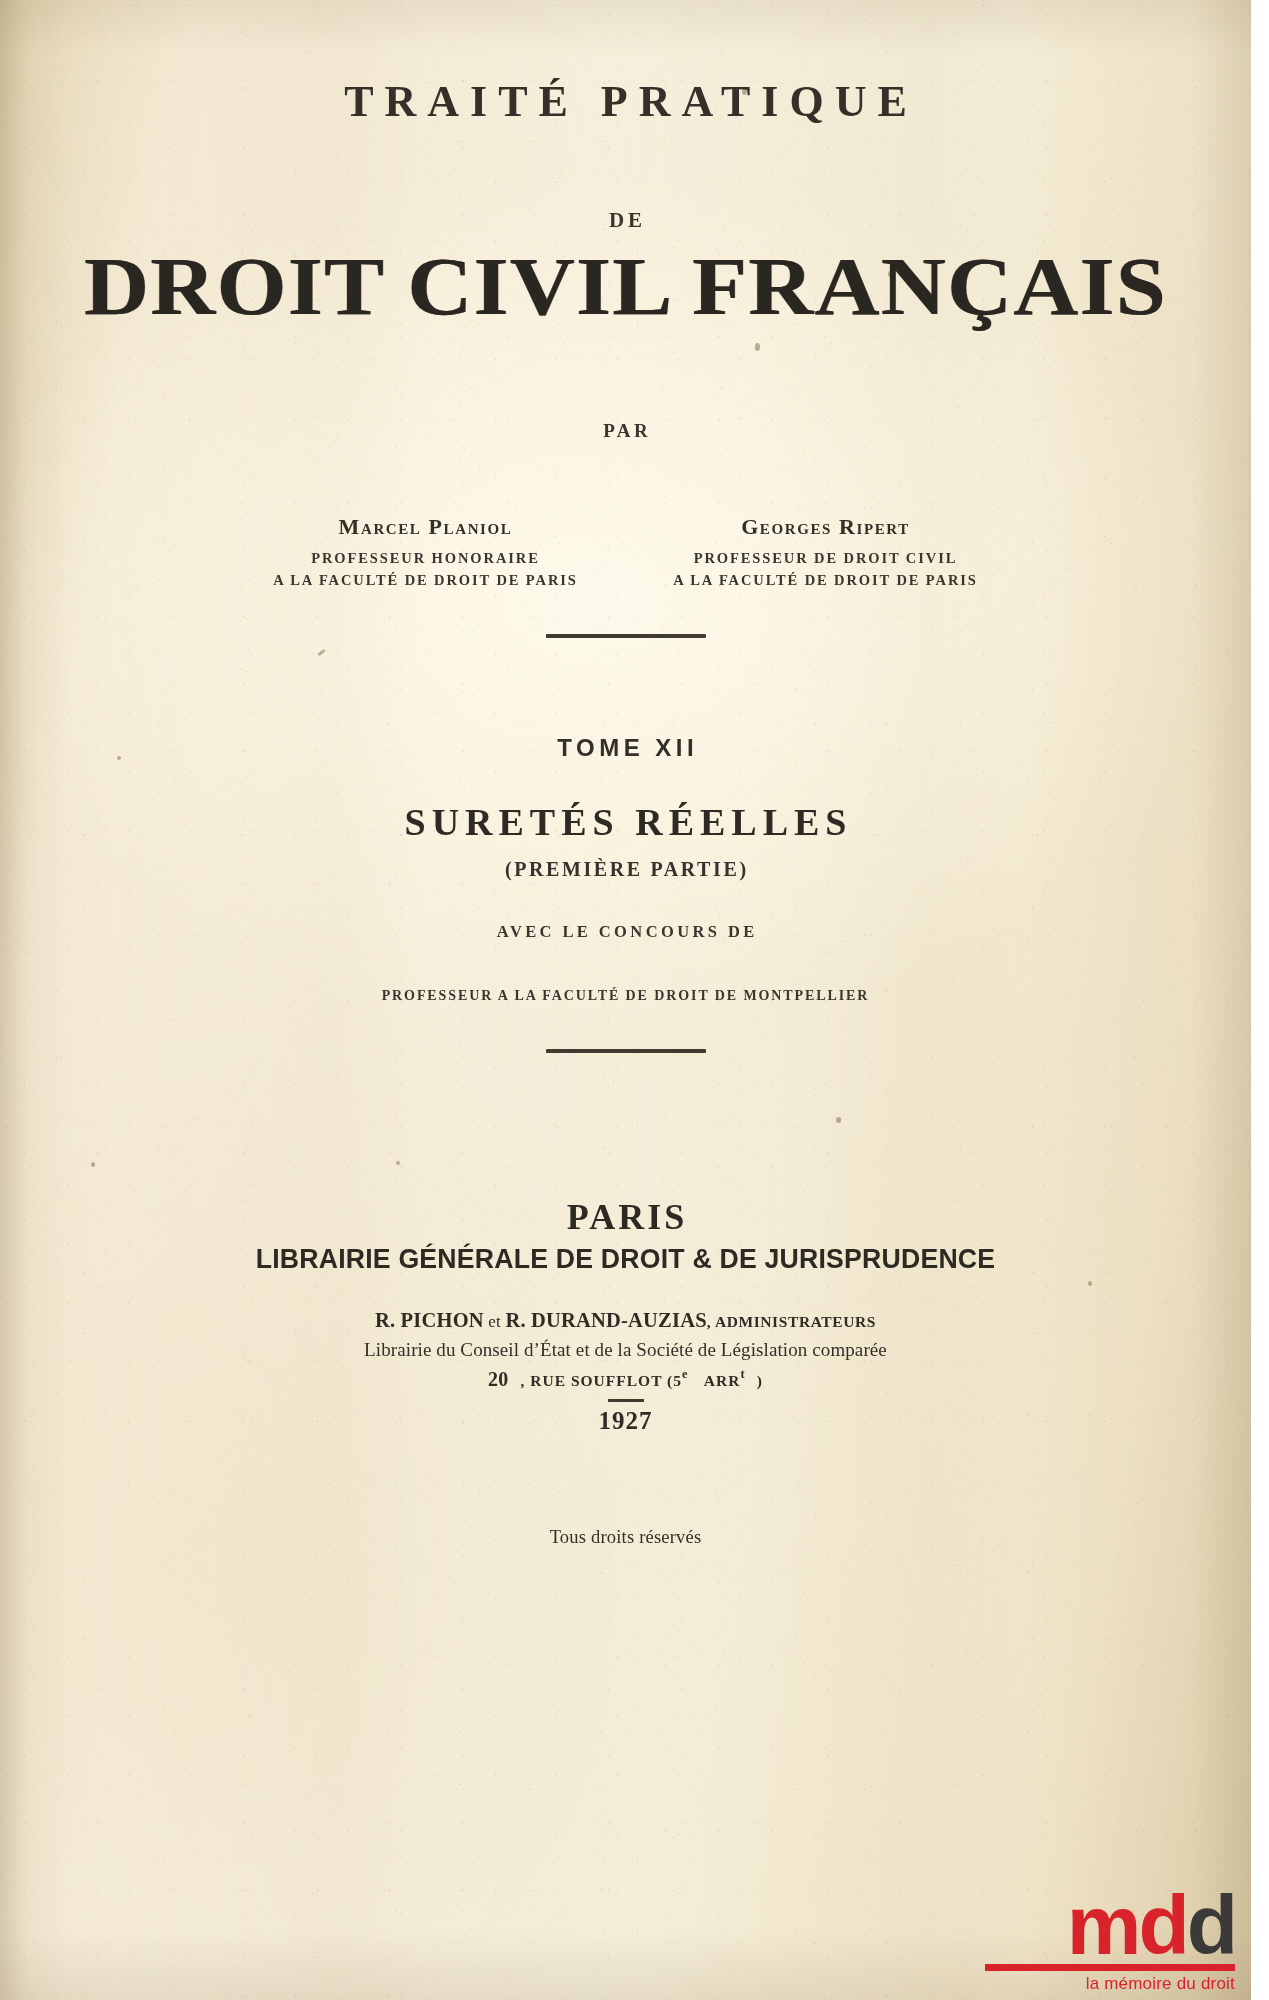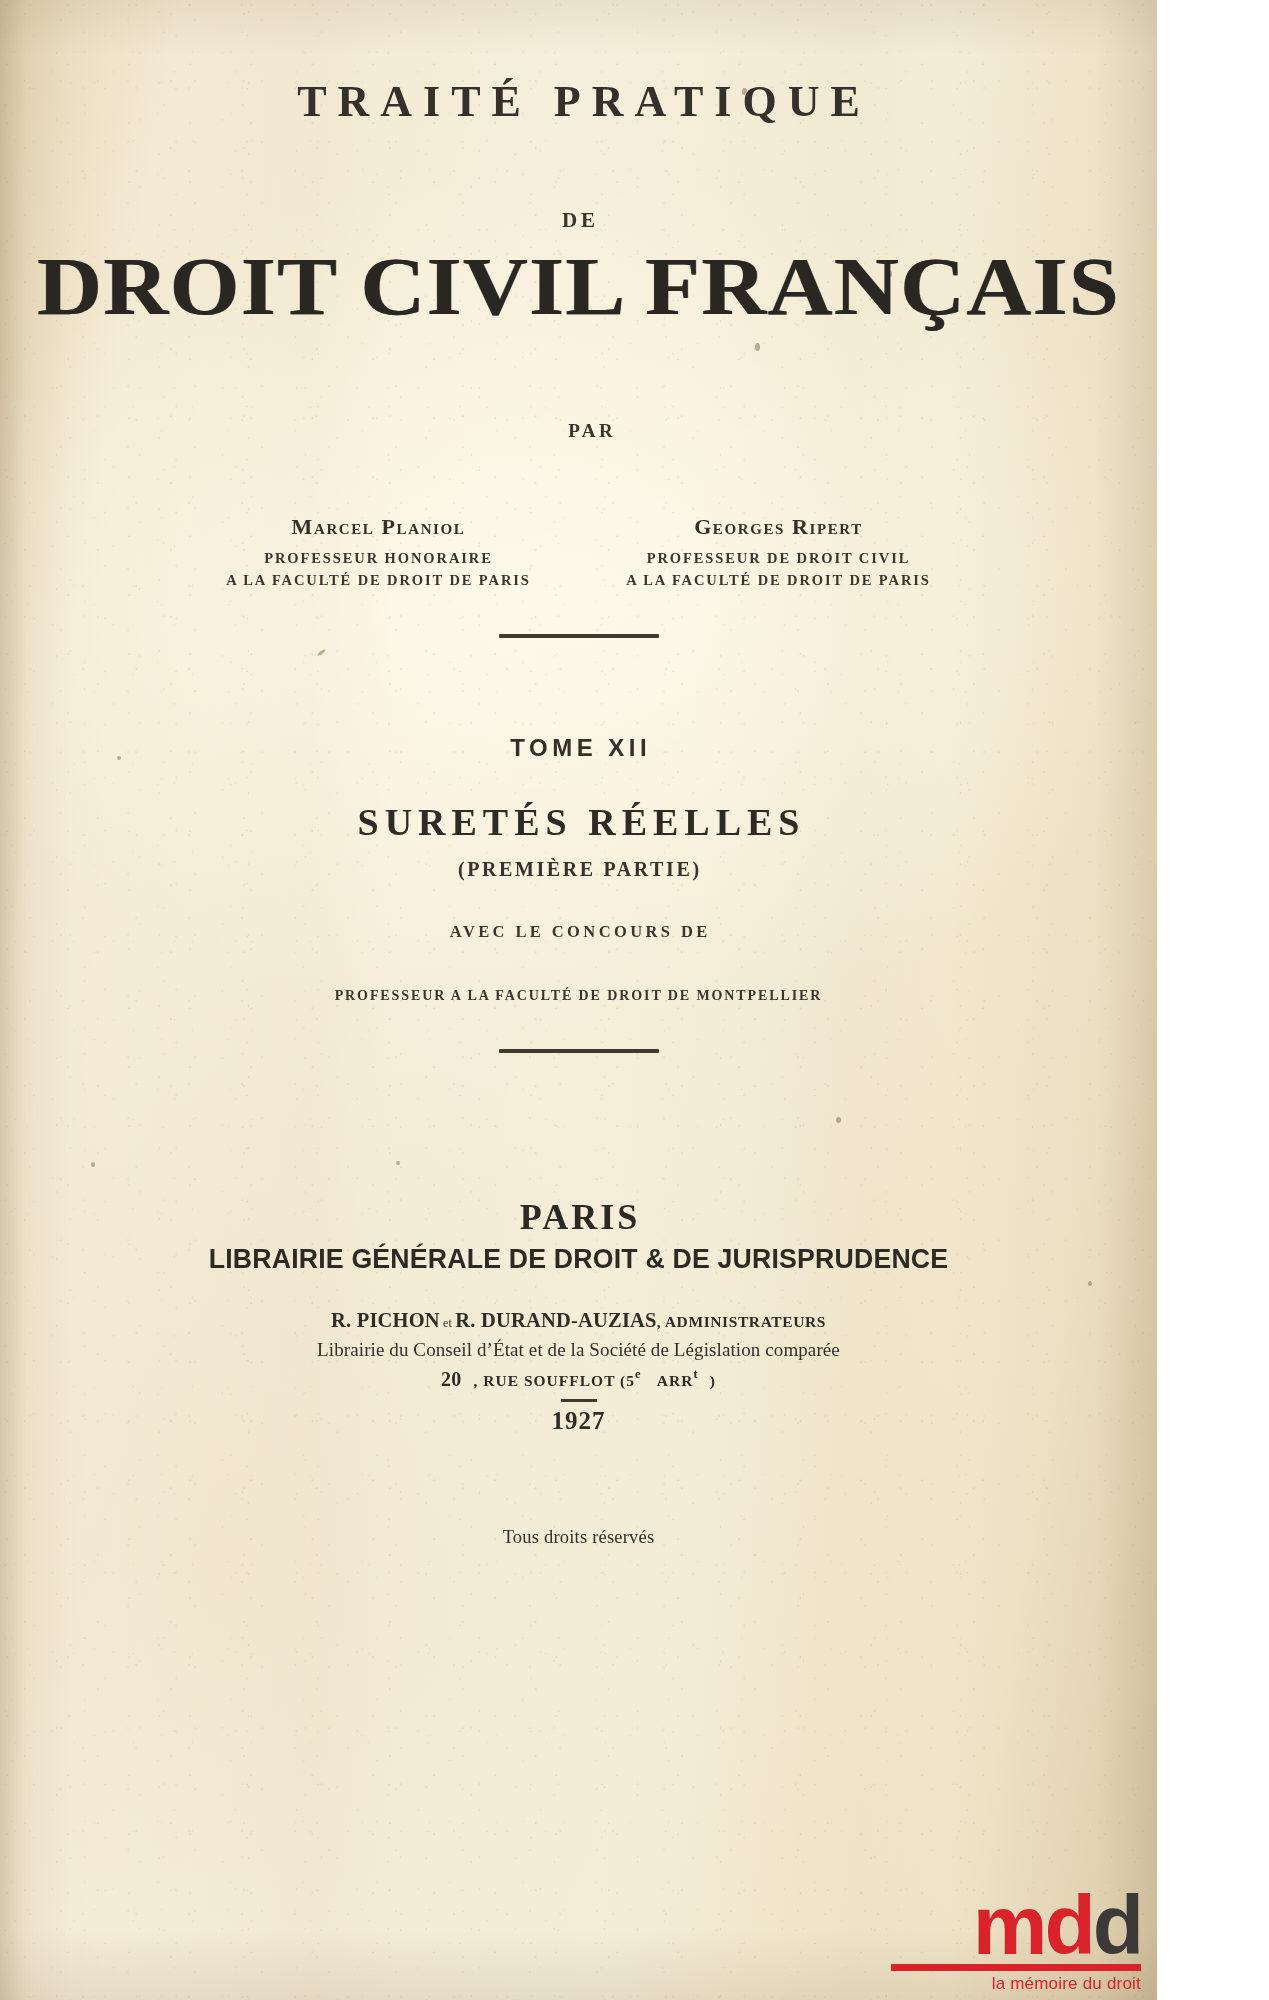--- a/index.html
+++ b/index.html
@@ -6,21 +6,21 @@
     margin: 0;
     padding: 0;
     background: #ffffff;
   }
   body {
     font-family: "Liberation Serif", "DejaVu Serif", serif;
   }
 
   .page {
     position: relative;
-    width: 1157px;
+    width: 1251px;
     height: 2000px;
     overflow: hidden;
     background-color: #ece0c4;
     background-image:
       radial-gradient(ellipse 900px 600px at 48% 30%, rgba(255,252,238,0.85) 0%, rgba(255,250,232,0.35) 45%, rgba(255,250,232,0) 72%),
       radial-gradient(ellipse 700px 900px at 18% 78%, rgba(238,226,198,0.55) 0%, rgba(238,226,198,0) 70%),
       linear-gradient(100deg, #e3d4b2 0%, #f3e9d2 12%, #f6eeda 38%, #f4ecd6 62%, #efe3c6 86%, #ddcdab 100%),
       linear-gradient(0deg, #e8dcbd 0%, #f4ecd8 25%, #f5eeda 70%, #e6d9b8 100%);
     background-blend-mode: normal, normal, normal, normal;
   }
@@ -116,21 +116,20 @@
     transform-origin: 50% 50%;
     text-shadow: 0.4px 0 0 rgba(42,39,34,0.55), -0.4px 0 0 rgba(42,39,34,0.35);
   }
   .t-par {
     top: 420px;
     font-size: 19px;
     letter-spacing: 3.5px;
     font-weight: 700;
     text-indent: 3.5px;
     color: #3b352e;
-    padding-left: 12px;
   }
 
   
   .authors {
     position: absolute;
     top: 514px;
     left: 0;
     width: 100%;
     display: flex;
     justify-content: center;
@@ -258,21 +257,21 @@
     font-weight: 700;
     color: #2f2c26;
     letter-spacing: 0.2px;
   }
   .t-admins .small {
     font-size: 15.5px;
     font-weight: 700;
     letter-spacing: 0.6px;
   }
   .t-admins .conj {
-    font-size: 12px;
+    font-size: 17px;
     font-weight: 400;
   }
   .t-council {
     top: 1339px;
     font-size: 19px;
     font-weight: 400;
     color: #332f29;
     letter-spacing: 0.1px;
   }
   .t-address {

